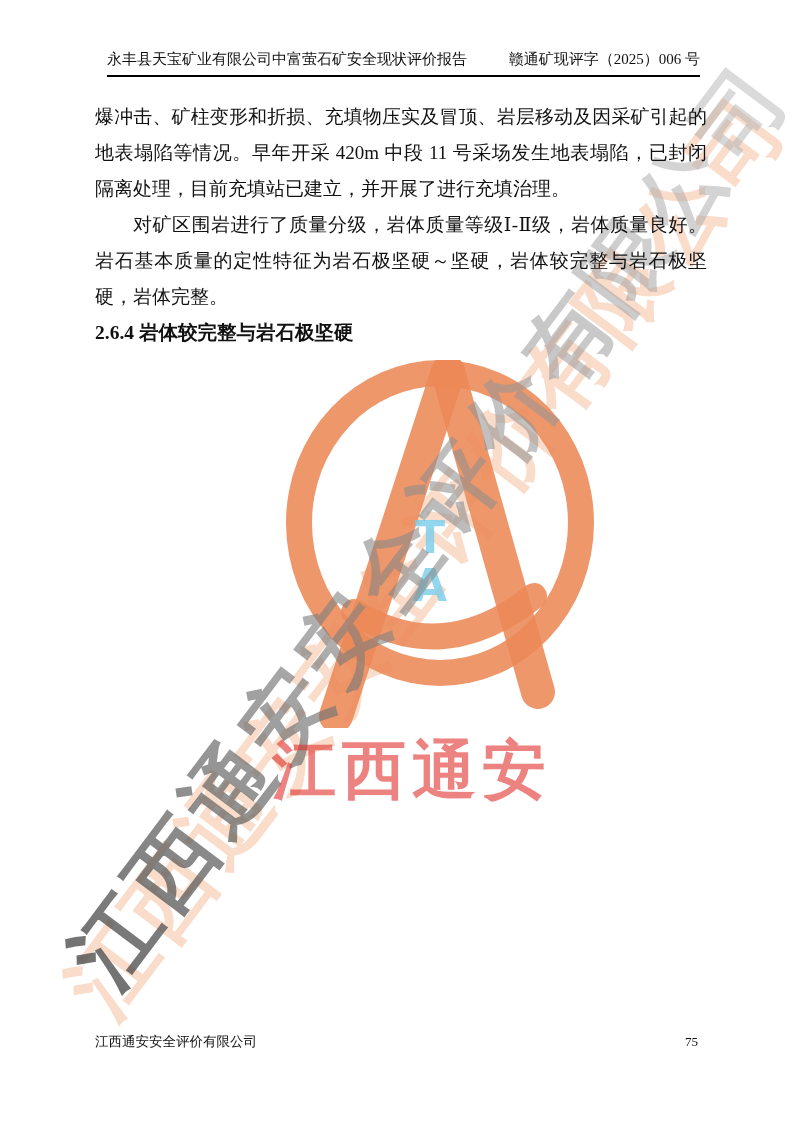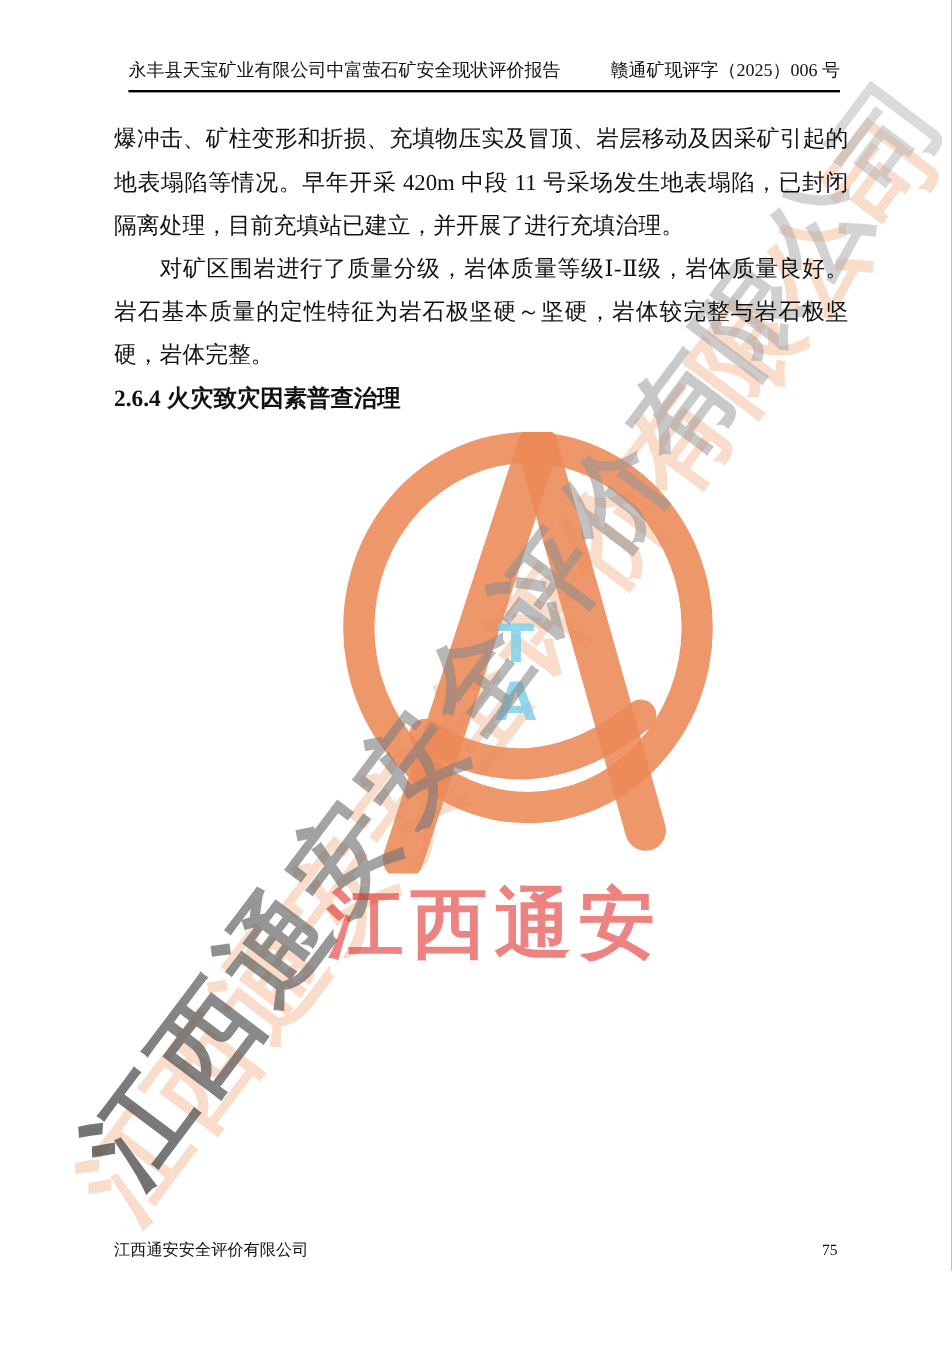--- a/index.html
+++ b/index.html
@@ -99,21 +99,21 @@
   </div>
 
   <div class="header">
     <span>永丰县天宝矿业有限公司中富萤石矿安全现状评价报告</span>
     <span>赣通矿现评字（2025）006 号</span>
   </div>
 
   <div class="content">
     <p>爆冲击、矿柱变形和折损、充填物压实及冒顶、岩层移动及因采矿引起的地表塌陷等情况。早年开采 420m 中段 11 号采场发生地表塌陷，已封闭隔离处理，目前充填站已建立，并开展了进行充填治理。</p>
     <p class="indent">对矿区围岩进行了质量分级，岩体质量等级Ⅰ-Ⅱ级，岩体质量良好。岩石基本质量的定性特征为岩石极坚硬～坚硬，岩体较完整与岩石极坚硬，岩体完整。</p>
-    <p class="section">2.6.4 火灾致灾因素普查治理</p>
+    <p class="section">2.6.4 岩体较完整与岩石极坚硬</p>
   </div>
 
   <div class="footer">
     <span class="company">江西通安安全评价有限公司</span>
     <span class="pagenum">75</span>
   </div>
 
 </div>
 
 </body></html>

